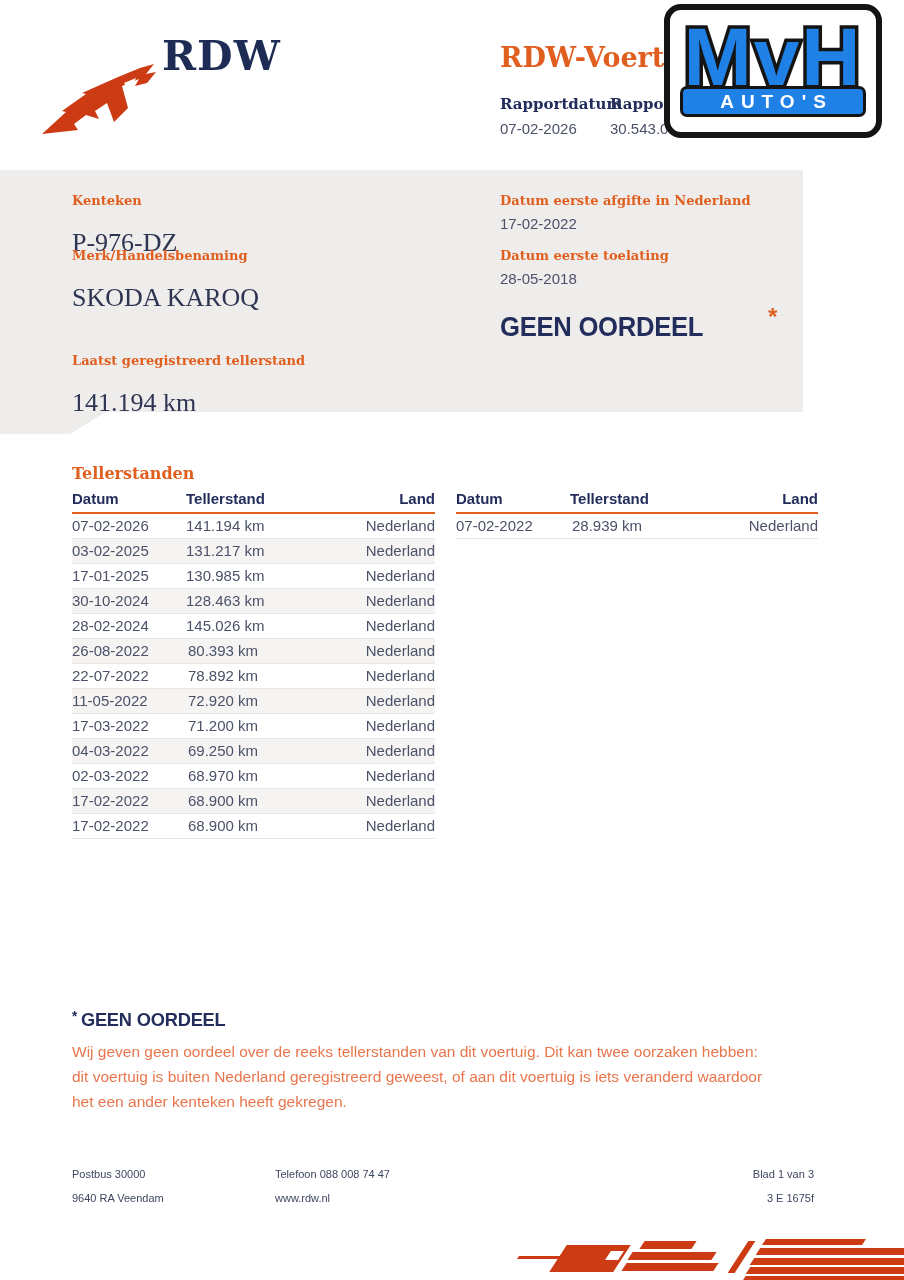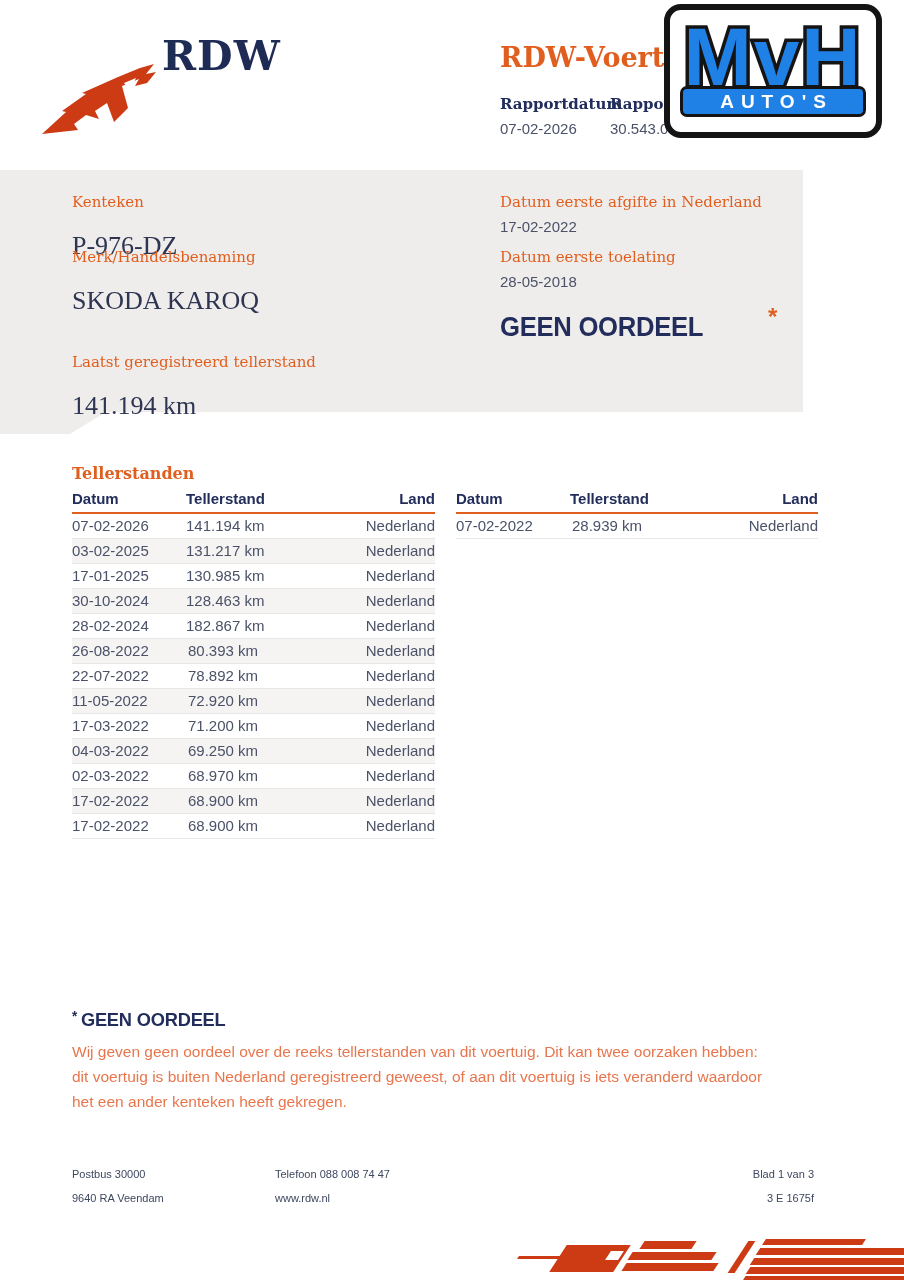--- a/index.html
+++ b/index.html
@@ -36,21 +36,21 @@
   .mvh svg{position:absolute;left:0;top:1px;width:100%;height:92px;}
   .mvh-bar{position:absolute;left:10px;right:10px;bottom:15px;height:31px;background:var(--mvh-blue);
     border:3px solid #141414;border-radius:7px;display:flex;align-items:center;justify-content:center;}
   .mvh-bar span{color:#fff;font-weight:700;font-size:19px;letter-spacing:7px;text-indent:7px;line-height:1;}
 
   
   .summary{position:absolute;left:0;top:170px;width:803px;height:242px;background:var(--box);}
   .summary::after{content:"";position:absolute;left:0;top:100%;width:106px;height:22px;background:var(--box);
     clip-path:polygon(0 0,100% 0,66% 100%,0 100%);}
   .field{position:absolute;}
-  .flabel{font-family:"DejaVu Serif","Liberation Serif",serif;font-weight:400;font-size:15px;color:var(--orange);white-space:nowrap;}
+  .flabel{font-family:"DejaVu Serif","Liberation Serif",serif;font-weight:700;font-size:13px;color:var(--orange);white-space:nowrap;}
   .fbig{font-family:Liberation Serif, serif;font-size:26px;color:var(--ink);margin-top:20px;white-space:nowrap;}
   .fsmall{font-size:15px;color:var(--text);margin-top:7px;white-space:nowrap;}
   .verdict-big{position:absolute;left:500px;top:312px;font-size:27px;font-weight:700;color:var(--navy);
     letter-spacing:-.3px;transform:scaleX(.95);transform-origin:left;white-space:nowrap;}
   .verdict-star{position:absolute;left:768px;top:303px;font-size:24px;font-weight:700;color:var(--orange);}
 
   
   .tables{position:absolute;left:72px;top:464px;width:760px;}
   .tables h2{font-family:"DejaVu Serif","Liberation Serif",serif;font-weight:700;font-size:16px;color:var(--orange);margin-bottom:6px;}
   .tables-row{display:flex;gap:21px;align-items:flex-start;}
@@ -176,21 +176,21 @@
               <td>130.985 km</td>
               <td>Nederland</td>
             </tr>
             <tr>
               <td>30-10-2024</td>
               <td>128.463 km</td>
               <td>Nederland</td>
             </tr>
             <tr>
               <td>28-02-2024</td>
-              <td>182.867 km</td>
+              <td>145.026 km</td>
               <td>Nederland</td>
             </tr>
             <tr>
               <td>26-08-2022</td>
               <td>80.393 km</td>
               <td>Nederland</td>
             </tr>
             <tr>
               <td>22-07-2022</td>
               <td>78.892 km</td>

